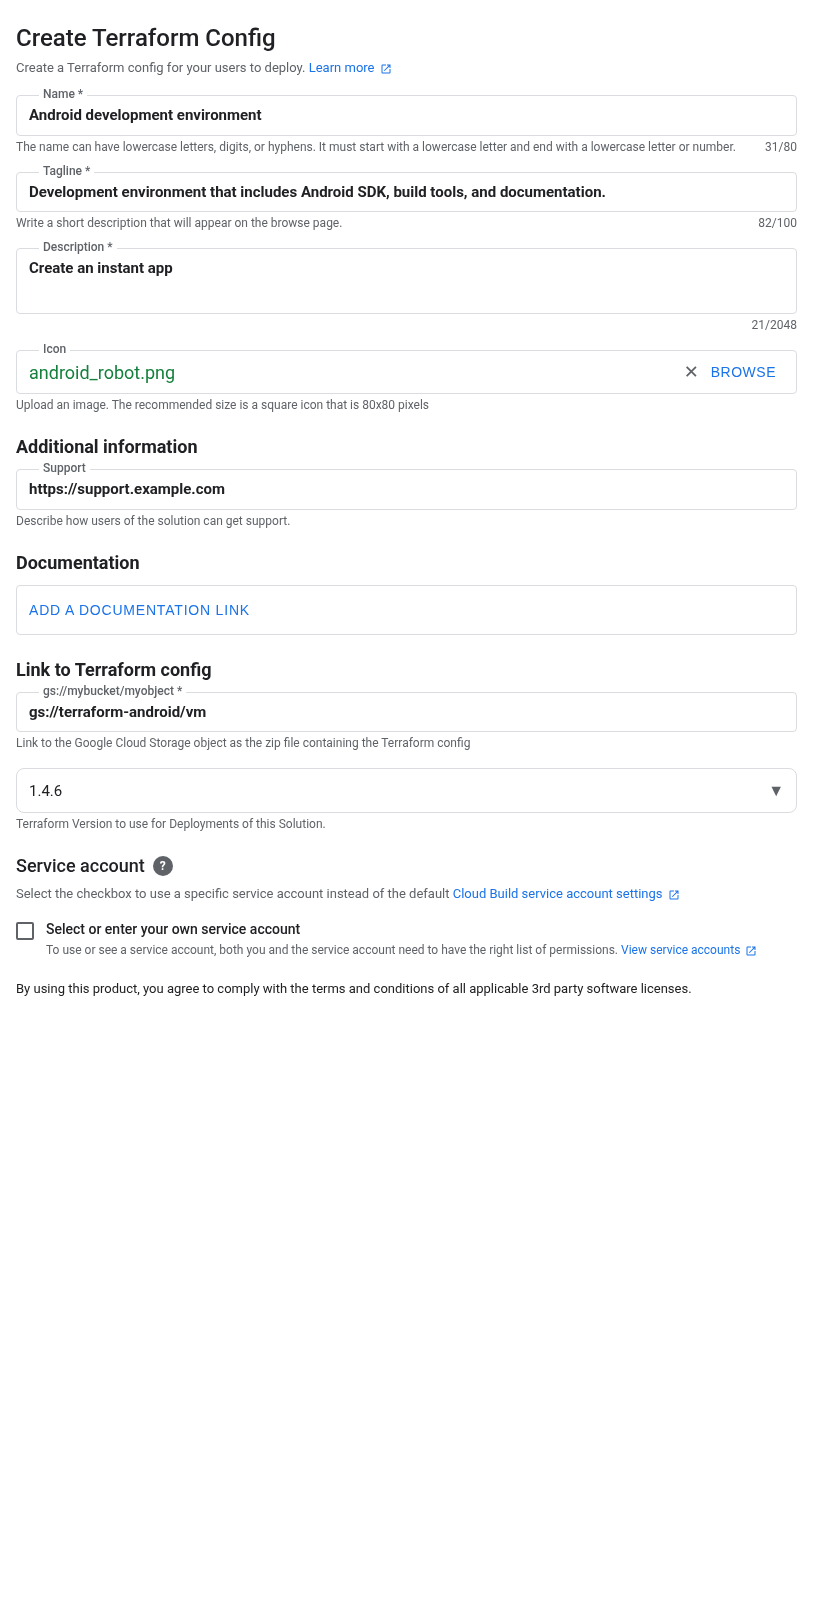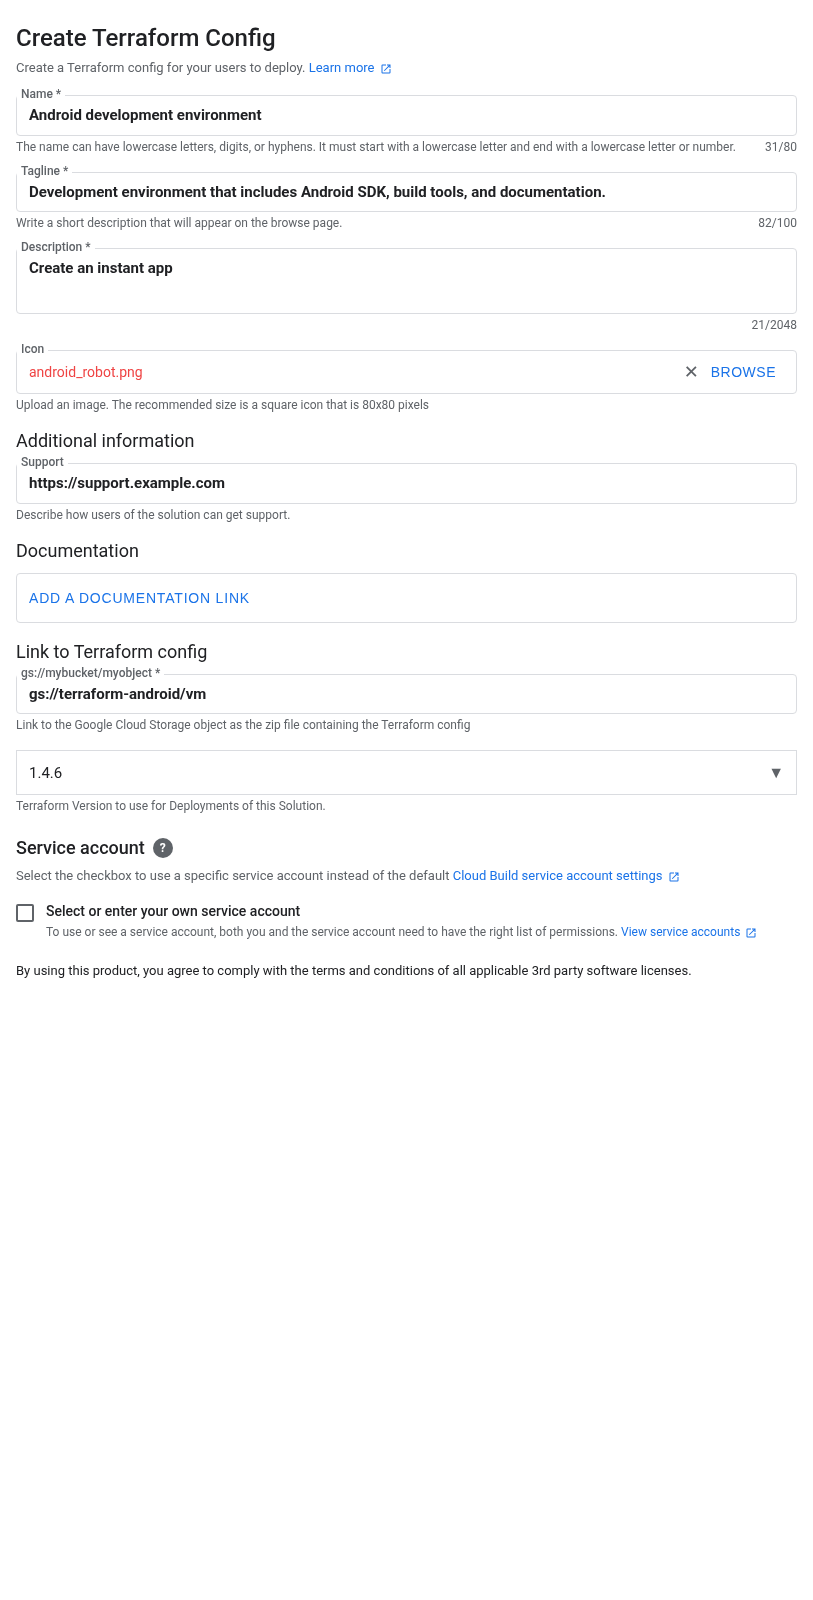--- a/index.html
+++ b/index.html
@@ -45,21 +45,21 @@
     .field-outline {
       border: 1px solid #dadce0;
       border-radius: 4px;
       position: relative;
       padding: 8px 12px 8px 12px;
       background: #fff;
     }
     .field-label {
       position: absolute;
       top: -9px;
-      left: 0;
+      left: 22px;
       background: #fff;
       padding: 0 4px;
       font-size: 12px;
       color: #5f6368;
       font-weight: 500;
     }
     .field-label.required::after {
       content: ' *';
     }
     .field-input {
@@ -95,22 +95,22 @@
       white-space: nowrap;
     }
 
     
     .icon-field-inner {
       display: flex;
       align-items: center;
     }
     .icon-field-value {
       flex: 1;
-      font-size: 14px;
-      color: #ef4444;
+      font-size: 18px;
+      color: #15803d;
     }
     .icon-clear-btn {
       background: none;
       border: none;
       cursor: pointer;
       padding: 4px;
       color: #5f6368;
       font-size: 18px;
       line-height: 1;
       display: flex;
@@ -123,44 +123,44 @@
       color: #1a73e8;
       font-size: 14px;
       font-weight: 500;
       padding: 4px 8px;
       letter-spacing: 0.5px;
     }
 
     
     .section-title {
       font-size: 18px;
-      font-weight: 400;
-      color: #202124;
-      margin: 12px 0 12px 0;
+      font-weight: 700;
+      color: #202124;
+      margin: 24px 0 12px 0;
     }
 
     
     .add-link-btn {
       width: 100%;
       border: 1px solid #dadce0;
       border-radius: 4px;
       background: #fff;
       color: #1a73e8;
       font-size: 14px;
       font-weight: 500;
       letter-spacing: 0.8px;
       padding: 16px 12px;
       cursor: pointer;
       text-align: left;
     }
 
     
     .dropdown-container {
       border: 1px solid #dadce0;
-      border-radius: 0;
+      border-radius: 8px;
       padding: 12px 12px;
       background: #fff;
       display: flex;
       align-items: center;
       justify-content: space-between;
       cursor: pointer;
       position: relative;
     }
     .dropdown-value {
       font-size: 15px;

